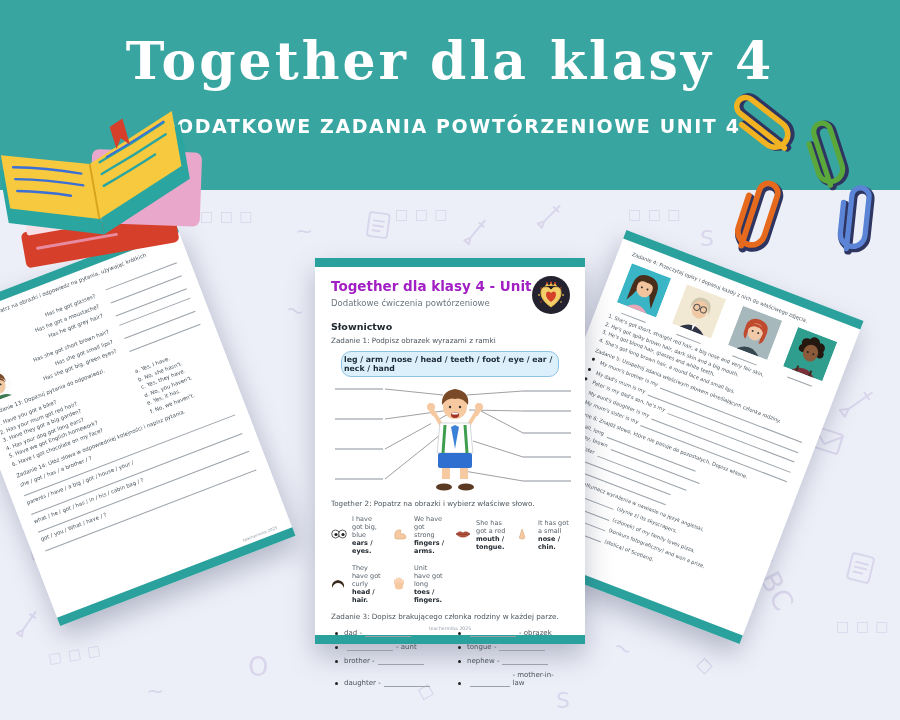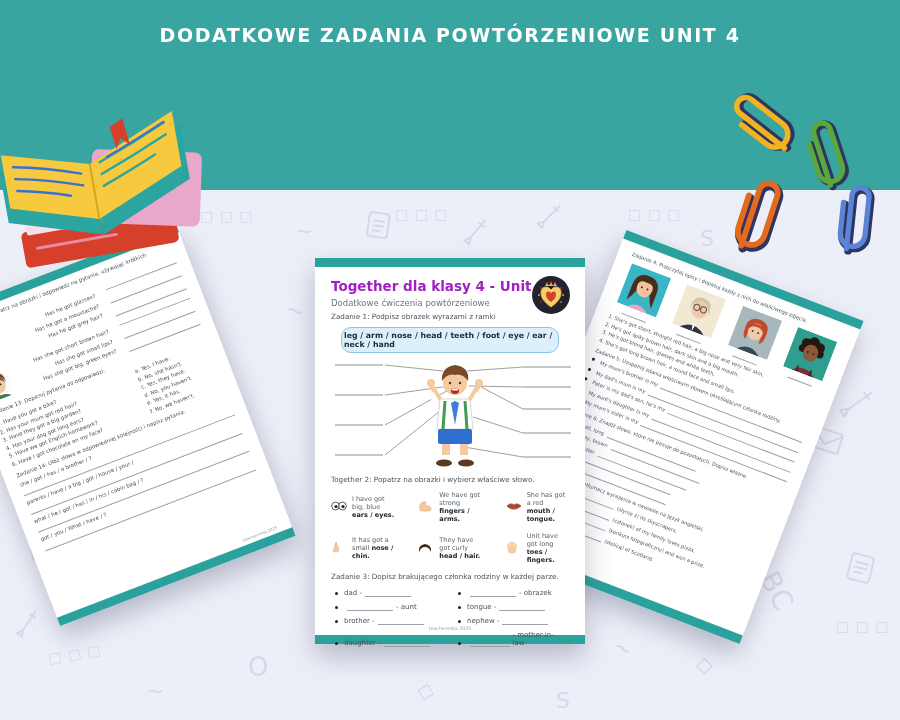--- a/index.html
+++ b/index.html
@@ -33,21 +33,21 @@
   
   .pc{position:relative;box-sizing:border-box;height:100%;padding:20px 16px 6px;color:#444;}
   .pc-title{color:#a21fc4;font-size:13.5px;font-weight:700;}
   .pc-sub{color:#6b7680;font-size:8.5px;margin-top:4px;}
   .logo{position:absolute;right:14px;top:17px;width:40px;height:40px;}
   .vocab{font-size:9.5px;font-weight:700;color:#20292f;margin-top:13px;}
   .tlabel{font-size:7.2px;color:#4a545c;margin-top:4px;}
   .wordbox{margin:6px 10px 2px;border:1px solid #8fc3e4;background:#dcf0fb;border-radius:10px;
            text-align:left;font-size:7.8px;font-weight:700;color:#1c2b36;padding:3px 2px;}
   .boy{display:block;margin:0 auto;}
-  .t2grid{display:grid;grid-template-columns:1fr 1fr 1fr;gap:9px 24px;margin-top:7px;}
+  .t2grid{display:grid;grid-template-columns:1fr 1fr 1fr 1fr;gap:9px 10px;margin-top:7px;}
   .t2item{display:flex;align-items:center;gap:5px;font-size:6.5px;color:#5a646c;}
   .t2item b{color:#22292f;}
   .t2icon{flex:0 0 16px;}
   .t3cols{display:grid;grid-template-columns:1fr 1fr;gap:6px 16px;margin-top:8px;padding:0 4px;}
   .t3item{display:flex;align-items:flex-end;font-size:7px;color:#4a545c;gap:3px;}
   .dot{width:3px;height:3px;border-radius:50%;background:#222;margin:0 3px 2px 0;flex:0 0 3px;}
   .blank{display:inline-block;border-bottom:1px solid #9aa1a8;height:7px;}
   .w46{width:46px}.w40{width:40px}
   .pfoot{position:absolute;bottom:13px;left:0;right:0;text-align:center;font-size:4.6px;color:#98a0a8;}
 
@@ -131,20 +131,21 @@
         <rect x="2" y="2" width="30" height="20" rx="2"></rect>
         <path d="M2 4l15 12 15-12"></path>
       </svg></div>
   <div class="doodle" style="left:846px;top:552px;transform:rotate(14deg)"><svg width="28" height="32">
         <rect x="3" y="3" width="22" height="26" rx="3"></rect>
         <path d="M8 11h12M8 16h12M8 21h9"></path>
       </svg></div>
   <div class="doodle doodle-text" style="left:836px;top:618px;font-size:14px">□ □ □</div>
 
   <header class="banner">
+    <h1 class="banner-title">Together dla klasy 4</h1>
     <div class="banner-sub">DODATKOWE ZADANIA POWTÓRZENIOWE UNIT 4</div>
   </header>
 
   <div class="books">
     <svg width="220" height="205" viewBox="0 0 220 205">
       <g transform="rotate(-10 110 110)">
         <rect x="20" y="152" width="155" height="36" rx="5" fill="#d6402a"></rect>
         <rect x="26" y="146" width="143" height="10" rx="3" fill="#f6dfe6"></rect>
         <path d="M34 170h80" stroke="#e98ba0" stroke-width="3" stroke-linecap="round"></path>
         <g transform="rotate(12 150 130)">
@@ -436,20 +437,21 @@
             <path d="M20 27 Q15 23.5 15 19.5 Q15 16.5 17.5 16.5 Q19 16.5 20 18 Q21 16.5 22.5 16.5 Q25 16.5 25 19.5 Q25 23.5 20 27 Z" fill="#d6402a"></path>
             <circle cx="8" cy="20" r=".9" fill="#e8b84b"></circle>
             <circle cx="32" cy="20" r=".9" fill="#e8b84b"></circle>
             <circle cx="10" cy="13" r=".8" fill="#d6402a"></circle>
             <circle cx="30" cy="13" r=".8" fill="#d6402a"></circle>
             <circle cx="10" cy="27" r=".8" fill="#d6402a"></circle>
             <circle cx="30" cy="27" r=".8" fill="#e8b84b"></circle>
           </svg>
       </div>
 
+      <div class="vocab">Słownictwo</div>
       <div class="tlabel">Zadanie 1: Podpisz obrazek wyrazami z ramki</div>
       <div class="wordbox">leg / arm / nose / head /  teeth /  foot /  eye /  ear /  neck / hand</div>
 
       <svg class="boy" width="244" height="116" viewBox="0 0 244 116">
         <g stroke="#8a9099" stroke-width="1">
           <path d="M4 10h48M4 40h48M4 70h48M4 100h48"></path>
           <path d="M192 12h48M192 32h48M192 54h48M192 78h48M192 102h48"></path>
         </g>
         <g stroke="#777" stroke-width=".7">
           <path d="M112 16 L54 10M119 31 L54 40M121 33 L54 70M124 44 L54 100"></path>

